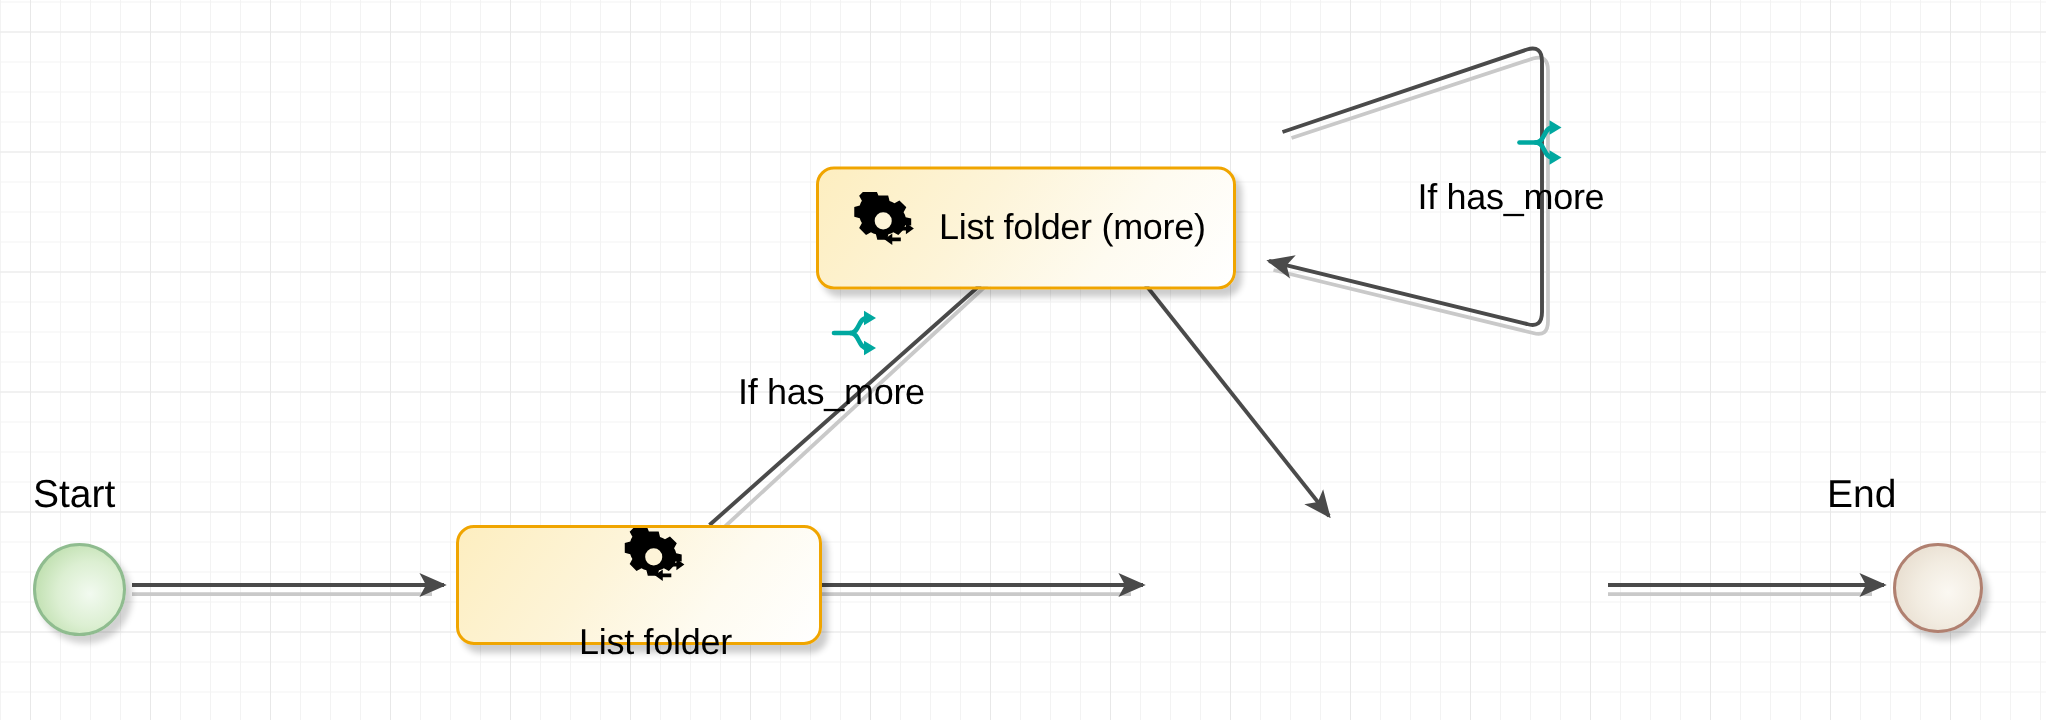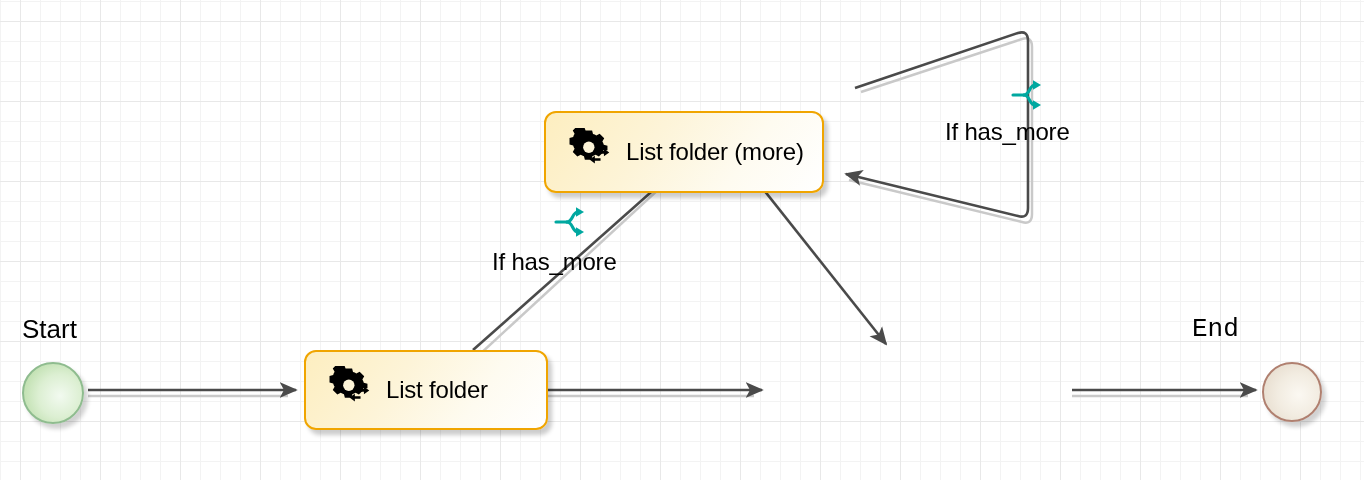--- a/index.html
+++ b/index.html
@@ -130,35 +130,35 @@
       <path d="M 473 350 L 676 170" marker-end="url(#arrowDark)"></path>
       <path d="M 748 170 L 886 344" marker-end="url(#arrowDark)"></path>
       <path d="M 855 88 L 1018 33 Q 1028 30 1028 41 L 1028 208 Q 1028 219 1018 216 L 846 174" marker-end="url(#arrowDark)"></path>
     </g>
   </svg>
 
   <div class="terminal terminal-start" style="left:22px; top:362px; width:62px; height:62px;"></div>
   <div class="terminal-text" style="left:22px; top:314px;">Start</div>
 
   <div class="terminal terminal-end" style="left:1262px; top:362px; width:60px; height:60px;"></div>
-  <div class="terminal-text" style="left:1192px; top:314px;font-family:Liberation Mono, monospace;">End</div>
+  <div class="terminal-text" style="left:1218px; top:314px;">End</div>
 
   <div class="node proc-node" style="left:544px; top:88px; width:280px; height:82px;margin-top:23px;">
     <span class="gear-icon">
       <svg width="44" height="44" viewBox="0 0 48 48" xmlns="http://www.w3.org/2000/svg">
         <path fill="#000000" d="M19.2 2.6h7.1l1.0 4.0c1.3 0.35 2.5 0.85 3.6 1.55l3.6-2.0 5.0 5.0-2.0 3.6c0.7 1.1 1.2 2.3 1.55 3.6l4.0 1.0v5.0l-4.4-0.1c-0.35 1.3-0.9 2.5-1.6 3.6l-3.35 3.35-3.6-2.0c-1.1 0.7-2.3 1.2-3.6 1.55l-1.0 4.0h-7.1l-1.0-4.0c-1.3-0.35-2.5-0.85-3.6-1.55l-3.6 2.0-5.0-5.0 2.0-3.6c-0.7-1.1-1.2-2.3-1.55-3.6l-4.0-1.0v-7.1l4.0-1.0c0.35-1.3 0.85-2.5 1.55-3.6l-2.0-3.6 5.0-5.0 3.6 2.0c1.1-0.7 2.3-1.2 3.6-1.55z"></path>
         <circle cx="22.7" cy="21.0" r="6.2" fill="#fdf4d8"></circle>
         <path fill="#000000" d="M33.0 28.0 L33.0 25.2 L39.2 25.2 L39.2 22.4 L45.0 26.6 L39.2 30.8 L39.2 28.0 Z"></path>
         <path fill="#000000" d="M35.5 33.0 L35.5 35.8 L29.3 35.8 L29.3 38.6 L23.5 34.4 L29.3 30.2 L29.3 33.0 Z"></path>
       </svg>
     </span>
     <span class="node-label">List folder (more)</span>
   </div>
 
-  <div class="node proc-node" style="left:304px; top:350px; width:244px; height:80px;">
+  <div class="node proc-node" style="left:304px; top:350px; width:244px; height:80px;flex-direction:column;">
     <span class="gear-icon">
       <svg width="44" height="44" viewBox="0 0 48 48" xmlns="http://www.w3.org/2000/svg">
         <path fill="#000000" d="M19.2 2.6h7.1l1.0 4.0c1.3 0.35 2.5 0.85 3.6 1.55l3.6-2.0 5.0 5.0-2.0 3.6c0.7 1.1 1.2 2.3 1.55 3.6l4.0 1.0v5.0l-4.4-0.1c-0.35 1.3-0.9 2.5-1.6 3.6l-3.35 3.35-3.6-2.0c-1.1 0.7-2.3 1.2-3.6 1.55l-1.0 4.0h-7.1l-1.0-4.0c-1.3-0.35-2.5-0.85-3.6-1.55l-3.6 2.0-5.0-5.0 2.0-3.6c-0.7-1.1-1.2-2.3-1.55-3.6l-4.0-1.0v-7.1l4.0-1.0c0.35-1.3 0.85-2.5 1.55-3.6l-2.0-3.6 5.0-5.0 3.6 2.0c1.1-0.7 2.3-1.2 3.6-1.55z"></path>
         <circle cx="22.7" cy="21.0" r="6.2" fill="#fdf4d8"></circle>
         <path fill="#000000" d="M33.0 28.0 L33.0 25.2 L39.2 25.2 L39.2 22.4 L45.0 26.6 L39.2 30.8 L39.2 28.0 Z"></path>
         <path fill="#000000" d="M35.5 33.0 L35.5 35.8 L29.3 35.8 L29.3 38.6 L23.5 34.4 L29.3 30.2 L29.3 33.0 Z"></path>
       </svg>
     </span>
     <span class="node-label">List folder</span>
   </div>

